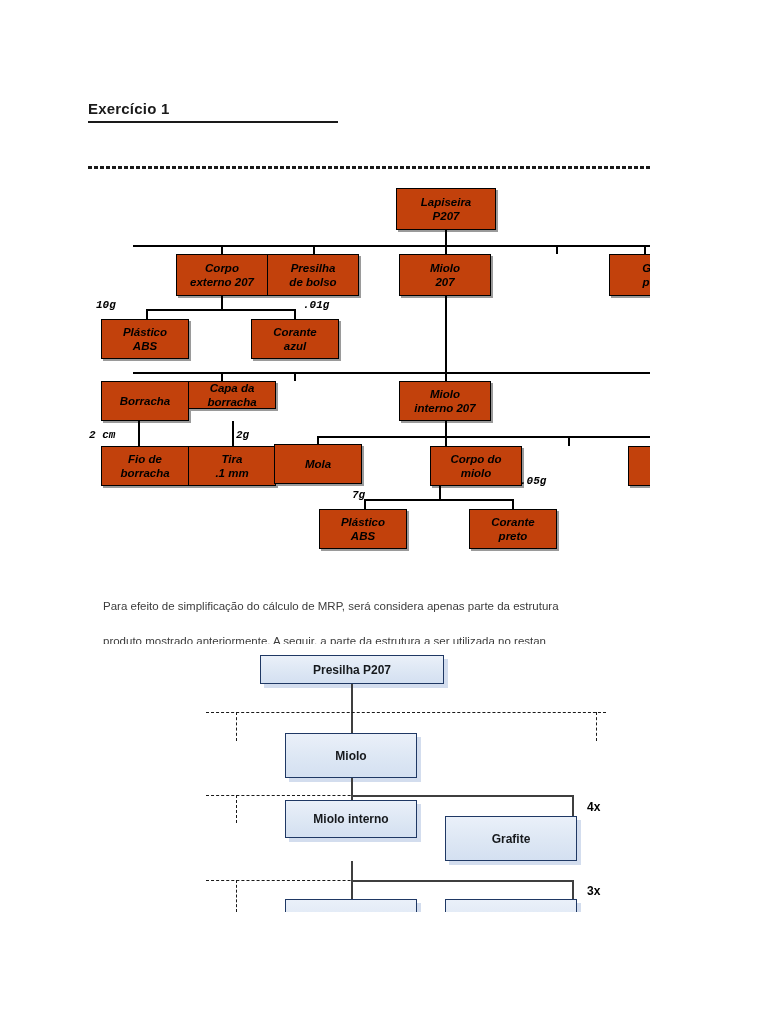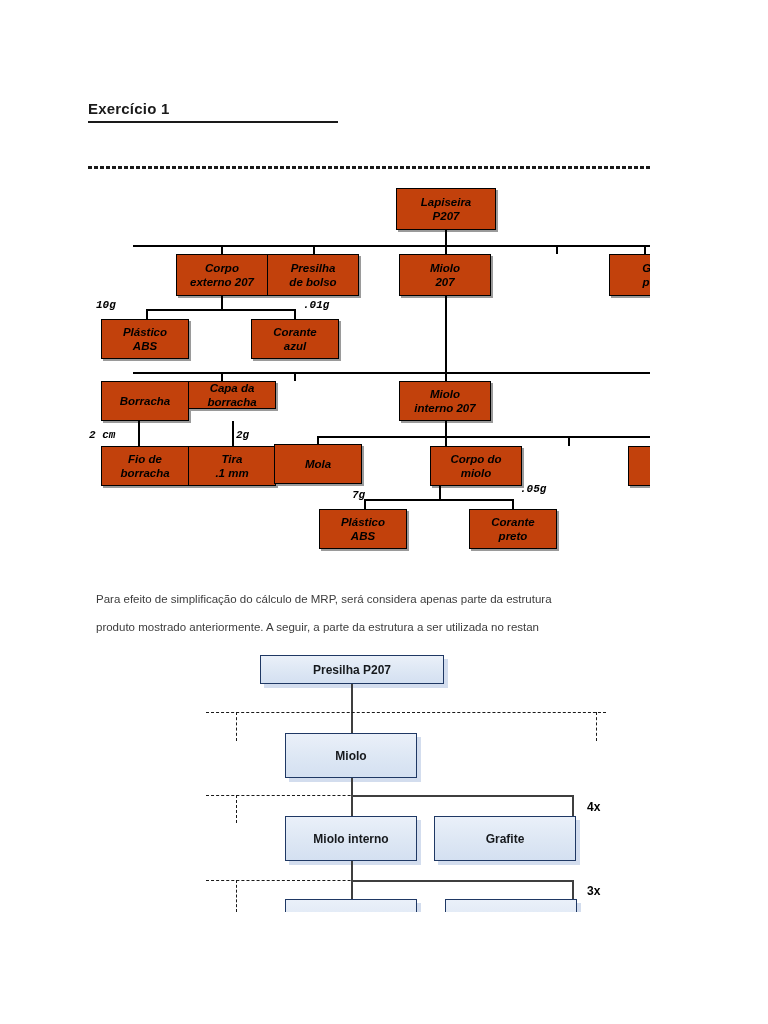--- a/index.html
+++ b/index.html
@@ -67,21 +67,21 @@
     position:absolute; font-size:11px; font-weight:bold; font-style:italic;
     color:#000; white-space:nowrap; font-family:Liberation Mono, monospace;
   }
 
   
   #para {
     position:absolute; left:88px; top:582px; width:566px;
     font-size:11.5px; line-height:19.5px; color:#3c3c3c;
     overflow:hidden; height:62px;
   }
-  #para p { margin:8px; white-space:nowrap; }
+  #para p { margin:15px; white-space:nowrap; }
 
   
   #bom2 {
     position:absolute; left:88px; top:650px;
     width:566px; height:262px; overflow:hidden;
   }
   .n2 {
     position:absolute;
     background:linear-gradient(to bottom,#eaf0f9 0%,#dde7f4 55%,#d4e0f1 100%);
     border:1.6px solid #1f3864;
@@ -247,21 +247,21 @@
       <div class="n1" style="left:540px; top:264px; width:92px; height:40px;">
         
       </div>
 
       <div class="ln v" style="left:351px; top:304px; height:14px;"></div>
       <div class="ln h" style="left:276px; top:317px; width:150px;"></div>
       <div class="ln v" style="left:276px; top:317px; height:10px;"></div>
       <div class="ln v" style="left:424px; top:317px; height:10px;"></div>
 
       <div class="qty" style="left:228px; top:307px;margin-left:36px;">7g</div>
-      <div class="qty" style="left:432px; top:301px;">.05g</div>
+      <div class="qty" style="left:432px; top:293px;">.05g</div>
 
       <div class="n1" style="left:231px; top:327px; width:88px; height:40px;">
         <div>
           <span>Plástico</span>
           <span>ABS</span>
         </div>
       </div>
       <div class="n1" style="left:381px; top:327px; width:88px; height:40px;">
         <div>
           <span>Corante</span>
@@ -291,22 +291,22 @@
     <div class="n2" style="left:197px; top:83px; width:132px; height:45px;">Miolo</div>
 
     <div class="cn v" style="left:263px; top:128px; height:38px;"></div>
 
     <div class="dlev" style="left:118px; top:145px; width:180px;"></div>
     <div class="dtick" style="left:148px; top:145px; height:28px;"></div>
 
     <div class="cn h" style="left:263px; top:145px; width:222px;"></div>
     <div class="cn v" style="left:484px; top:145px; height:21px;"></div>
 
-    <div class="n2" style="left:197px; top:166px; width:132px; height:45px;">Miolo interno</div>
-    <div class="n2" style="left:346px; top:166px; width:142px; height:45px;">Grafite</div>
+    <div class="n2" style="left:197px; top:150px; width:132px; height:38px;">Miolo interno</div>
+    <div class="n2" style="left:357px; top:166px; width:132px; height:45px;">Grafite</div>
     <div class="mult" style="left:499px; top:150px;">4x</div>
 
     <div class="cn v" style="left:263px; top:211px; height:38px;"></div>
 
     <div class="dlev" style="left:118px; top:230px; width:180px;"></div>
     <div class="dtick" style="left:148px; top:230px; height:32px;"></div>
 
     <div class="cn h" style="left:263px; top:230px; width:222px;"></div>
     <div class="cn v" style="left:484px; top:230px; height:19px;"></div>
 

